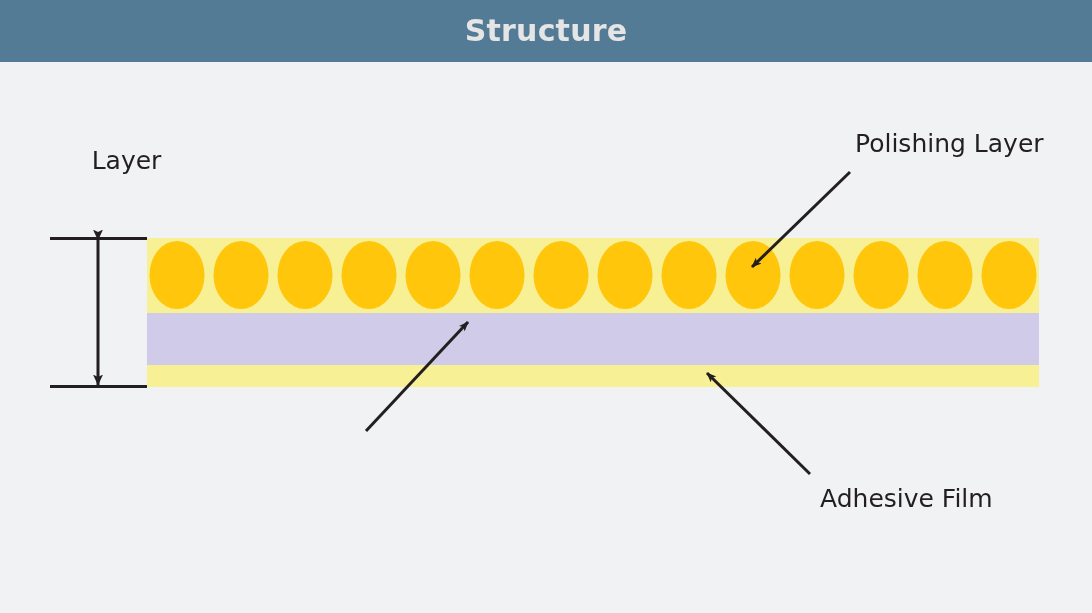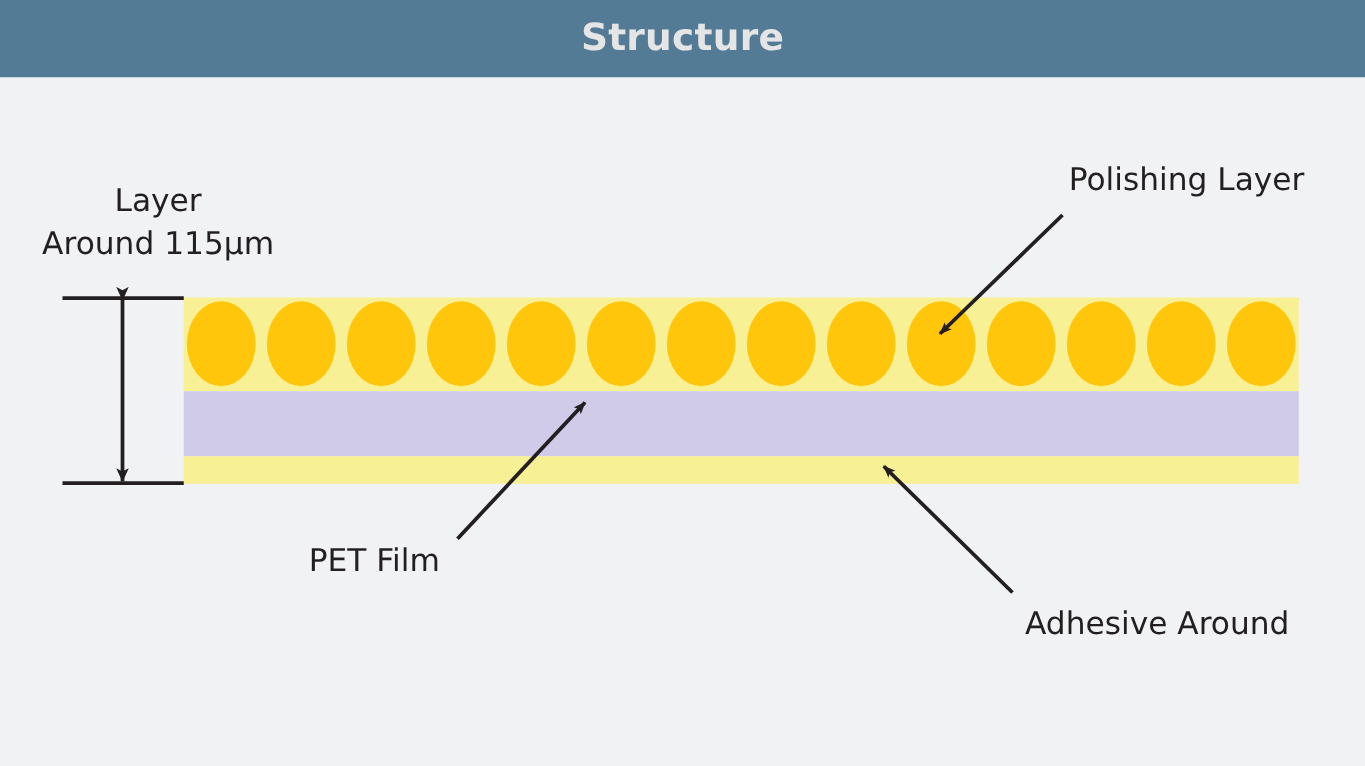--- a/index.html
+++ b/index.html
@@ -144,22 +144,20 @@
 
     <line x1="850" y1="110" x2="752" y2="205" stroke="#231f20" stroke-width="3" marker-end="url(#arrowhead-end)"></line>
 
     <line x1="366" y1="369" x2="468" y2="260" stroke="#231f20" stroke-width="3" marker-end="url(#arrowhead-end)"></line>
 
     <line x1="810" y1="412" x2="707" y2="311" stroke="#231f20" stroke-width="3" marker-end="url(#arrowhead-end)"></line>
   </svg>
 
   <div class="diagram-label" id="label-total">
     <span class="tl-line">Layer</span>
-    <span class="tl-line">Around 115µm</span>
   </div>
 
   <div class="diagram-label" id="label-polishing">Polishing Layer</div>
 
-  <div class="diagram-label" id="label-pet">PET Film</div>
 
-  <div class="diagram-label" id="label-adhesive">Adhesive Around</div>
+  <div class="diagram-label" id="label-adhesive">Adhesive Film</div>
 
 </div>
 
 </body></html>

